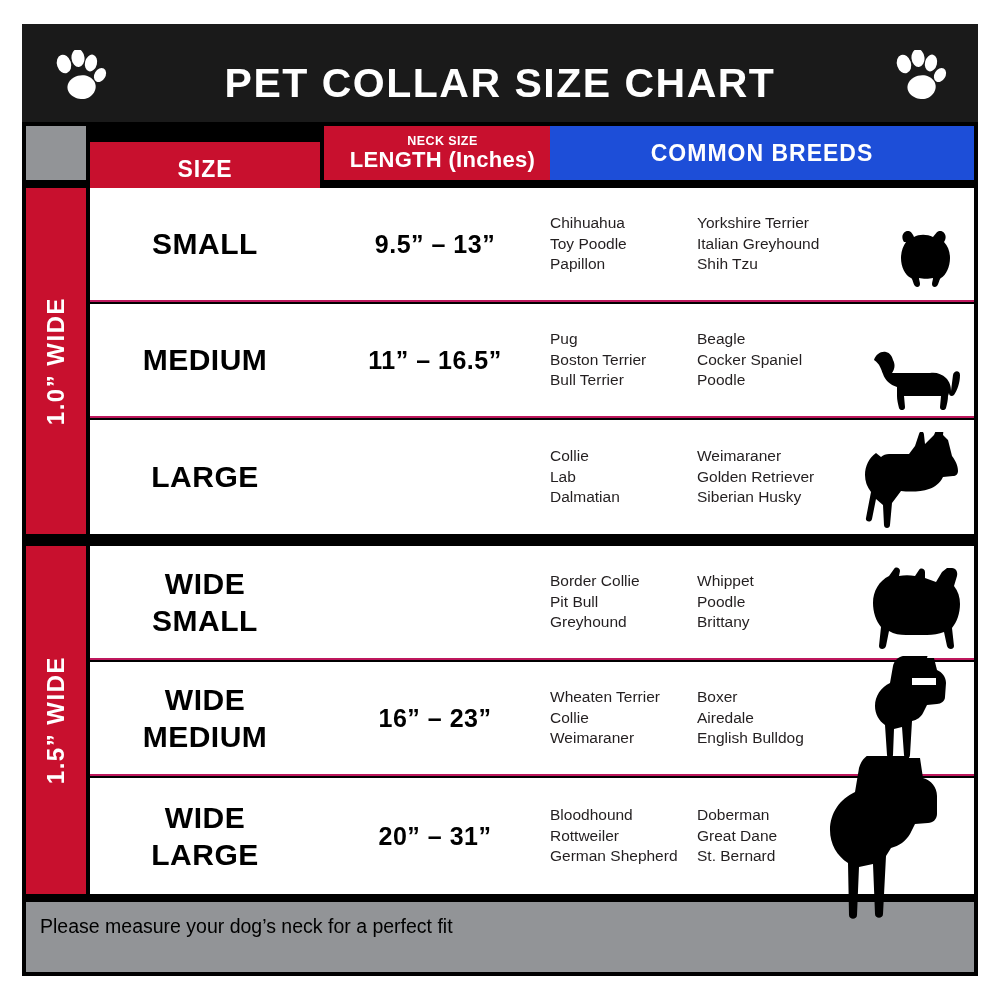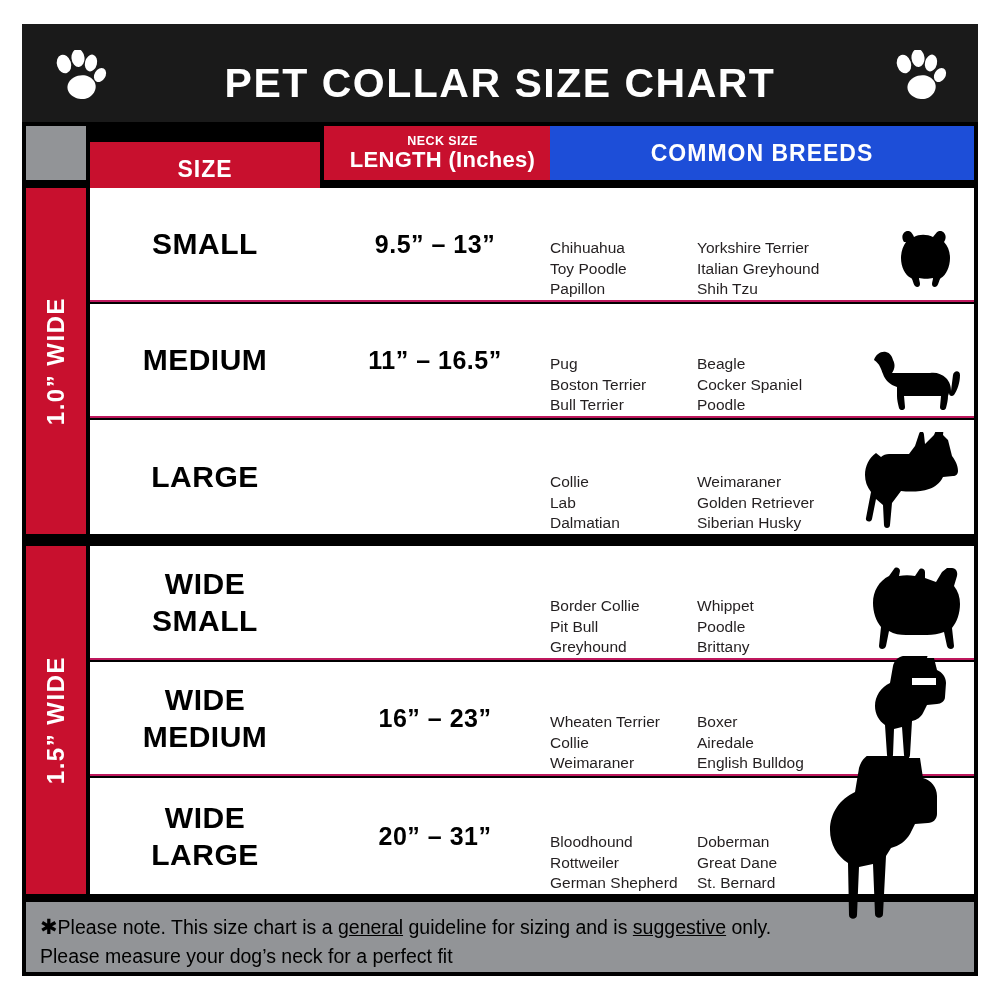--- a/index.html
+++ b/index.html
@@ -191,21 +191,21 @@
     font-weight: bold;
     letter-spacing: .5px;
   }
   .row .rbreeds {
     position: absolute;
     left: 460px;
     top: 0;
     width: 290px;
     height: 100%;
     display: flex;
-    align-items: flex-end;
+    align-items: center;
     gap: 4px;
   }
   .breedcol {
     width: 145px;
     font-size: 15.5px;
     color: #231f20;
     line-height: 1.33;
   }
   .row .rdog {
     position: absolute;
@@ -392,20 +392,17 @@
       </div>
 
       <div class="divider" style="top:352px;"></div>
     </div>
 
     <svg class="big-dog" width="170" height="190" viewBox="0 0 170 190">
       <path d="M118 2l3 20c8 2 14 9 14 18v18c0 5-4 9-9 9l-13 1-5 10c-4 7-11 12-19 14l-5 8-3 58c0 5-8 5-8 0l-2-50-14 3-2 48c0 5-8 5-8 0l-1-52c-11-7-18-19-18-33 0-17 10-31 25-38l4-24c2-8 8-14 16-16l4-14c1-5 8-5 9 0l3 12h9l4-13c2-5 9-3 8 2l-3 19z" fill="#000"></path>
     </svg>
 
     <div class="footer">
-      <div>
-        <span class="star">✱</span><span>Please note. This size chart is a </span><u>general</u><span> guideline for sizing and is </span><u> suggestive</u><span> only.</span>
-      </div>
       <div>Please measure your dog’s neck for a perfect fit</div>
     </div>
 
   </div>
 </div>
 
 </body></html>

